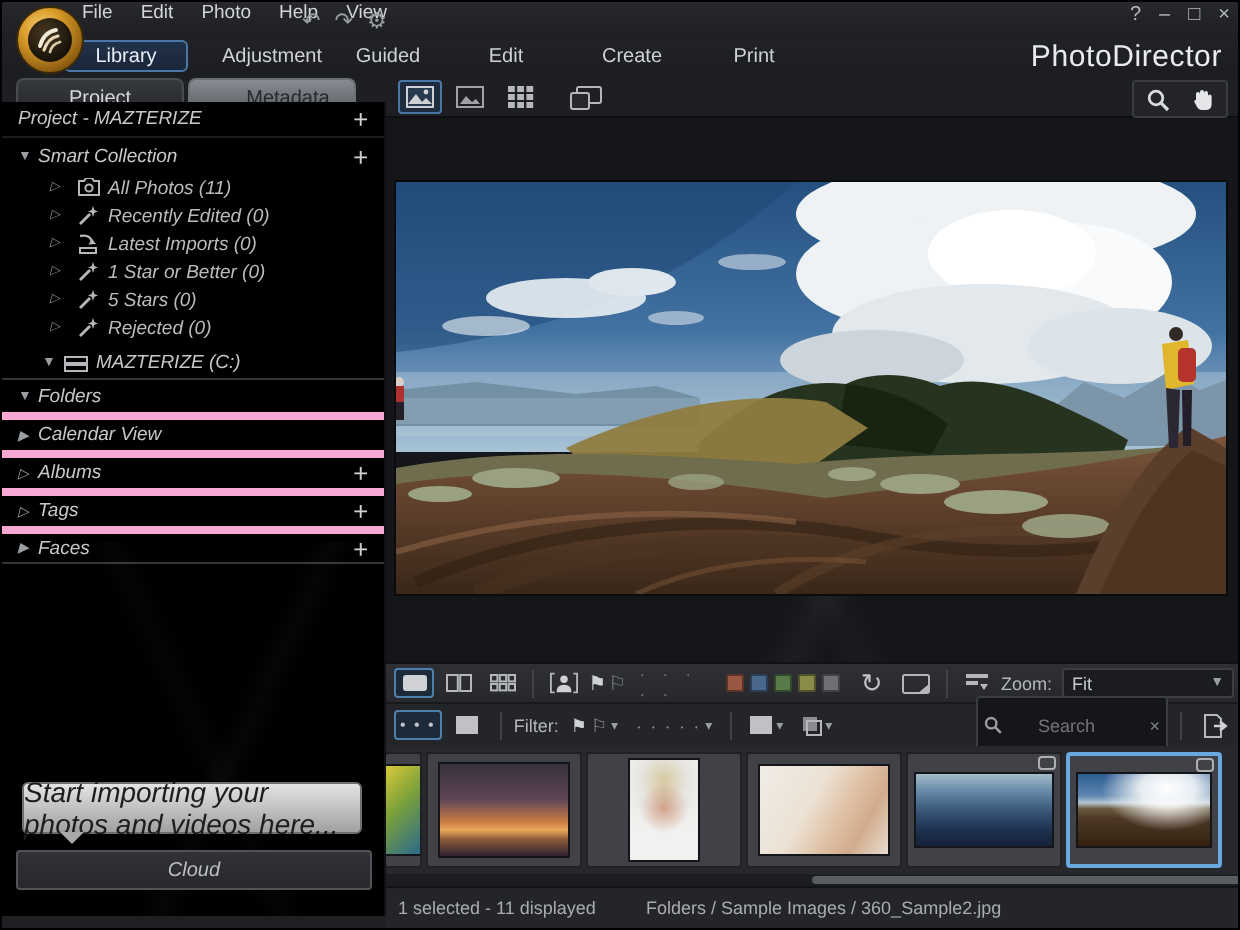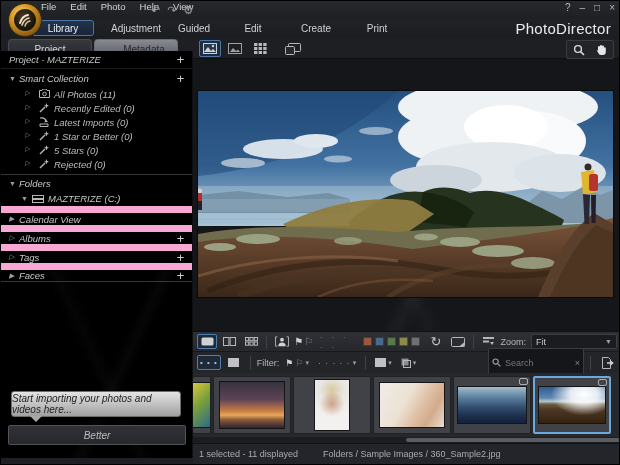--- a/index.html
+++ b/index.html
@@ -45,23 +45,23 @@
   .srow { position:relative; display:flex; align-items:center; font-size:9.5px; color:#c6c8cb; }
   .shead { height:18px; padding:0 8px; border-bottom:1px solid #1a1c1f; }
   .shead .plus { margin-left:auto; font-size:13px; color:#cfd1d4; }
   .arrow { font-size:7px; color:#9a9da1; width:10px; display:inline-block; }
   .tree { padding:2px 0 1px; }
   .titem { height:14px; display:flex; padding-left:24px; font-size:9.5px; color:#b9bbbe; }
   .titem .arrow { width:12px; font-size:6.5px; color:#84878b; }
   .ticon { width:14px; display:flex; justify-content:center; margin-right:3px; }
   .drive-row { height:15px; padding-left:20px; }
   .folder-row { height:15px; margin:1px 12px 2px 14px; padding-left:8px; background:linear-gradient(#85888d,#5f6267); border:1px solid #9b9ea3; border-radius:1px; color:#f2f3f4; display:flex; align-items:center; font-size:9.5px; }
-  .secrow { height:19px; padding:0 8px; border-top:7px solid #f9a8d4; display:flex; align-items:center; font-size:9.5px; color:#c6c8cb; }
+  .secrow { height:19px; padding:0 8px; border-top:4px solid #f9a8d4; display:flex; align-items:center; font-size:9.5px; color:#c6c8cb; }
   .secrow .plus { margin-left:auto; font-size:13px; color:#cfd1d4; }
-  .tooltip { position:absolute; left:10px; top:340px; width:170px; height:26px; background:linear-gradient(#e4e4e4,#a0a0a0); border:1px solid #6e6e6e; border-radius:3px; color:#1d1d1d; font-size:10px; display:flex; align-items:center; justify-content:center; box-shadow:0 2px 4px rgba(0,0,0,.6); }
+  .tooltip { position:absolute; left:10px; top:340px; width:170px; height:26px; background:linear-gradient(#e4e4e4,#a0a0a0); border:1px solid #6e6e6e; border-radius:3px; color:#1d1d1d; font-size:14px; display:flex; align-items:center; justify-content:center; box-shadow:0 2px 4px rgba(0,0,0,.6); }
   .tooltip:after { content:""; position:absolute; left:18px; bottom:-6px; border:6px solid transparent; border-top-color:#a8a8a8; border-bottom:none; }
   .importbtn { position:absolute; left:7px; top:374px; width:178px; height:20px; background:linear-gradient(#303237,#26282c); border:1px solid #515357; border-radius:2px; color:#bcbec1; font-size:10px; display:flex; align-items:center; justify-content:center; }
 
   
   .main { position:absolute; left:192px; top:58px; width:428px; height:407px; background:#1b1d21; }
   .stage { position:absolute; left:0; top:0; width:428px; height:272px; background:#141619; overflow:hidden; }
   .stage .decor { position:absolute; left:40px; top:190px; width:360px; height:90px; background:
       linear-gradient(115deg, transparent 46%, rgba(255,255,255,.03) 50%, transparent 54%),
       linear-gradient(65deg, transparent 46%, rgba(255,255,255,.025) 50%, transparent 54%); }
   .photo { position:absolute; left:5px; top:32px; width:415px; height:206px; box-shadow:0 0 0 1px #0a0b0d; }
@@ -74,21 +74,21 @@
   .tbtn.active { background:#1d2a3a; border-color:#4f7fae; }
   .sep { width:1px; height:14px; background:#404247; margin:0 3px; }
   .dotsrate { font-size:9px; color:#6e7074; letter-spacing:3px; margin:0 4px; }
   .clabels { display:flex; gap:3px; margin:0 4px; }
   .clabel { width:9px; height:9px; border-radius:1px; border:1px solid rgba(0,0,0,.4); }
   .zoomctl { margin-left:auto; display:flex; align-items:center; gap:5px; font-size:9px; color:#b5b7ba; }
   .zoomdd { width:86px; height:15px; background:#1a1c1f; border:1px solid #3c3e42; border-radius:2px; display:flex; align-items:center; padding:0 4px; font-size:9px; color:#c8cacd; }
   .zoomdd .dd { margin-left:auto; font-size:7px; color:#9a9da1; }
   .chip { display:flex; align-items:center; gap:2px; font-size:8.5px; color:#b5b7ba; padding:0 3px; height:15px; }
   .chip .dd { font-size:7px; color:#9a9da1; }
-  .searchbox { margin-left:auto; width:96px; height:15px; background:#141619; border:1px solid #3b3d41; border-radius:2px; display:flex; align-items:center; padding:14px 3px; gap:4px; }
+  .searchbox { margin-left:auto; width:96px; height:15px; background:#141619; border:1px solid #3b3d41; border-radius:2px; display:flex; align-items:center; padding:14px 3px; gap:18px; }
   .searchbox input { flex:1; min-width:0; background:transparent; border:none; outline:none; color:#9b9da0; font-size:9px; font-family:"Liberation Sans",sans-serif; }
   .searchbox .clear { font-size:9px; color:#7e8084; }
   .iconbars { display:inline-block; width:11px; height:9px; border-top:2px solid #bfc1c4; box-shadow:0 3.5px 0 #bfc1c4 inset, 0 7px 0 #bfc1c4 inset; }
 
   
   .strip { position:absolute; left:0; top:314px; width:428px; height:64px; background:#26282c; display:flex; gap:2px; padding:3px 0 3px 2px; overflow:hidden; }
   .cell { position:relative; width:78px; height:58px; background:#404247; border:1px solid #1f2124; border-radius:2px; flex:0 0 auto; display:flex; align-items:center; justify-content:center; }
   .cell.partial { width:18px; margin-left:-2px; border-left:none; overflow:hidden; }
   .cell.selected { border:2px solid #6aa8e0; }
   .timg { box-shadow:0 0 0 1px #141518; }
@@ -273,34 +273,34 @@
         <span class="ticon">
             <svg width="10" height="10" viewBox="0 0 10 10">
               <line x1="1" y1="9" x2="6" y2="4" stroke="#b5b7ba" stroke-width="1.4"></line>
               <path d="M7.5,0 L8.2,2 L10,2.7 L8.2,3.4 L7.5,5.4 L6.8,3.4 L5,2.7 L6.8,2 Z" fill="#b5b7ba"></path>
             </svg>
           </span>
         <span>Rejected (0)</span>
       </div>
     </div>
 
-    <div class="srow shead" style="border-top:1px solid #34363a; border-bottom:none; height:17px">
-      <span class="arrow">▼</span>
-      <span>Folders</span>
-    </div>
     <div class="srow drive-row">
       <span class="arrow">▼</span>
       <span class="ticon">
           <svg width="12" height="8" viewBox="0 0 12 8">
             <rect x="0.5" y="0.5" width="11" height="3" fill="none" stroke="#b5b7ba"></rect>
             <rect x="0.5" y="4.5" width="11" height="3" fill="none" stroke="#b5b7ba"></rect>
           </svg>
         </span>
       <span>MAZTERIZE (C:)</span>
     </div>
+    <div class="srow shead" style="border-top:1px solid #34363a; border-bottom:none; height:17px">
+      <span class="arrow">▼</span>
+      <span>Folders</span>
+    </div>
 
     <div class="secrow">
       <span class="arrow">▶</span>
       <span>Calendar View</span>
     </div>
     <div class="secrow">
       <span class="arrow">▷</span>
       <span>Albums</span>
       <span class="plus">+</span>
     </div>
@@ -309,21 +309,21 @@
       <span>Tags</span>
       <span class="plus">+</span>
     </div>
     <div class="secrow" style="border-bottom:1px solid #34363a">
       <span class="arrow">▶</span>
       <span>Faces</span>
       <span class="plus">+</span>
     </div>
 
     <div class="tooltip">Start importing your photos and videos here...</div>
-    <div class="importbtn">Better</div>
+    <div class="importbtn">Cloud</div>
   </div>
 
   <div class="main">
 
     <div class="stage">
       <div class="decor"></div>
       <div class="photo">
         <svg viewBox="0 0 415 206" preserveAspectRatio="none">
           <defs>
             <linearGradient id="sky" x1="0" y1="0" x2="0" y2="1">

